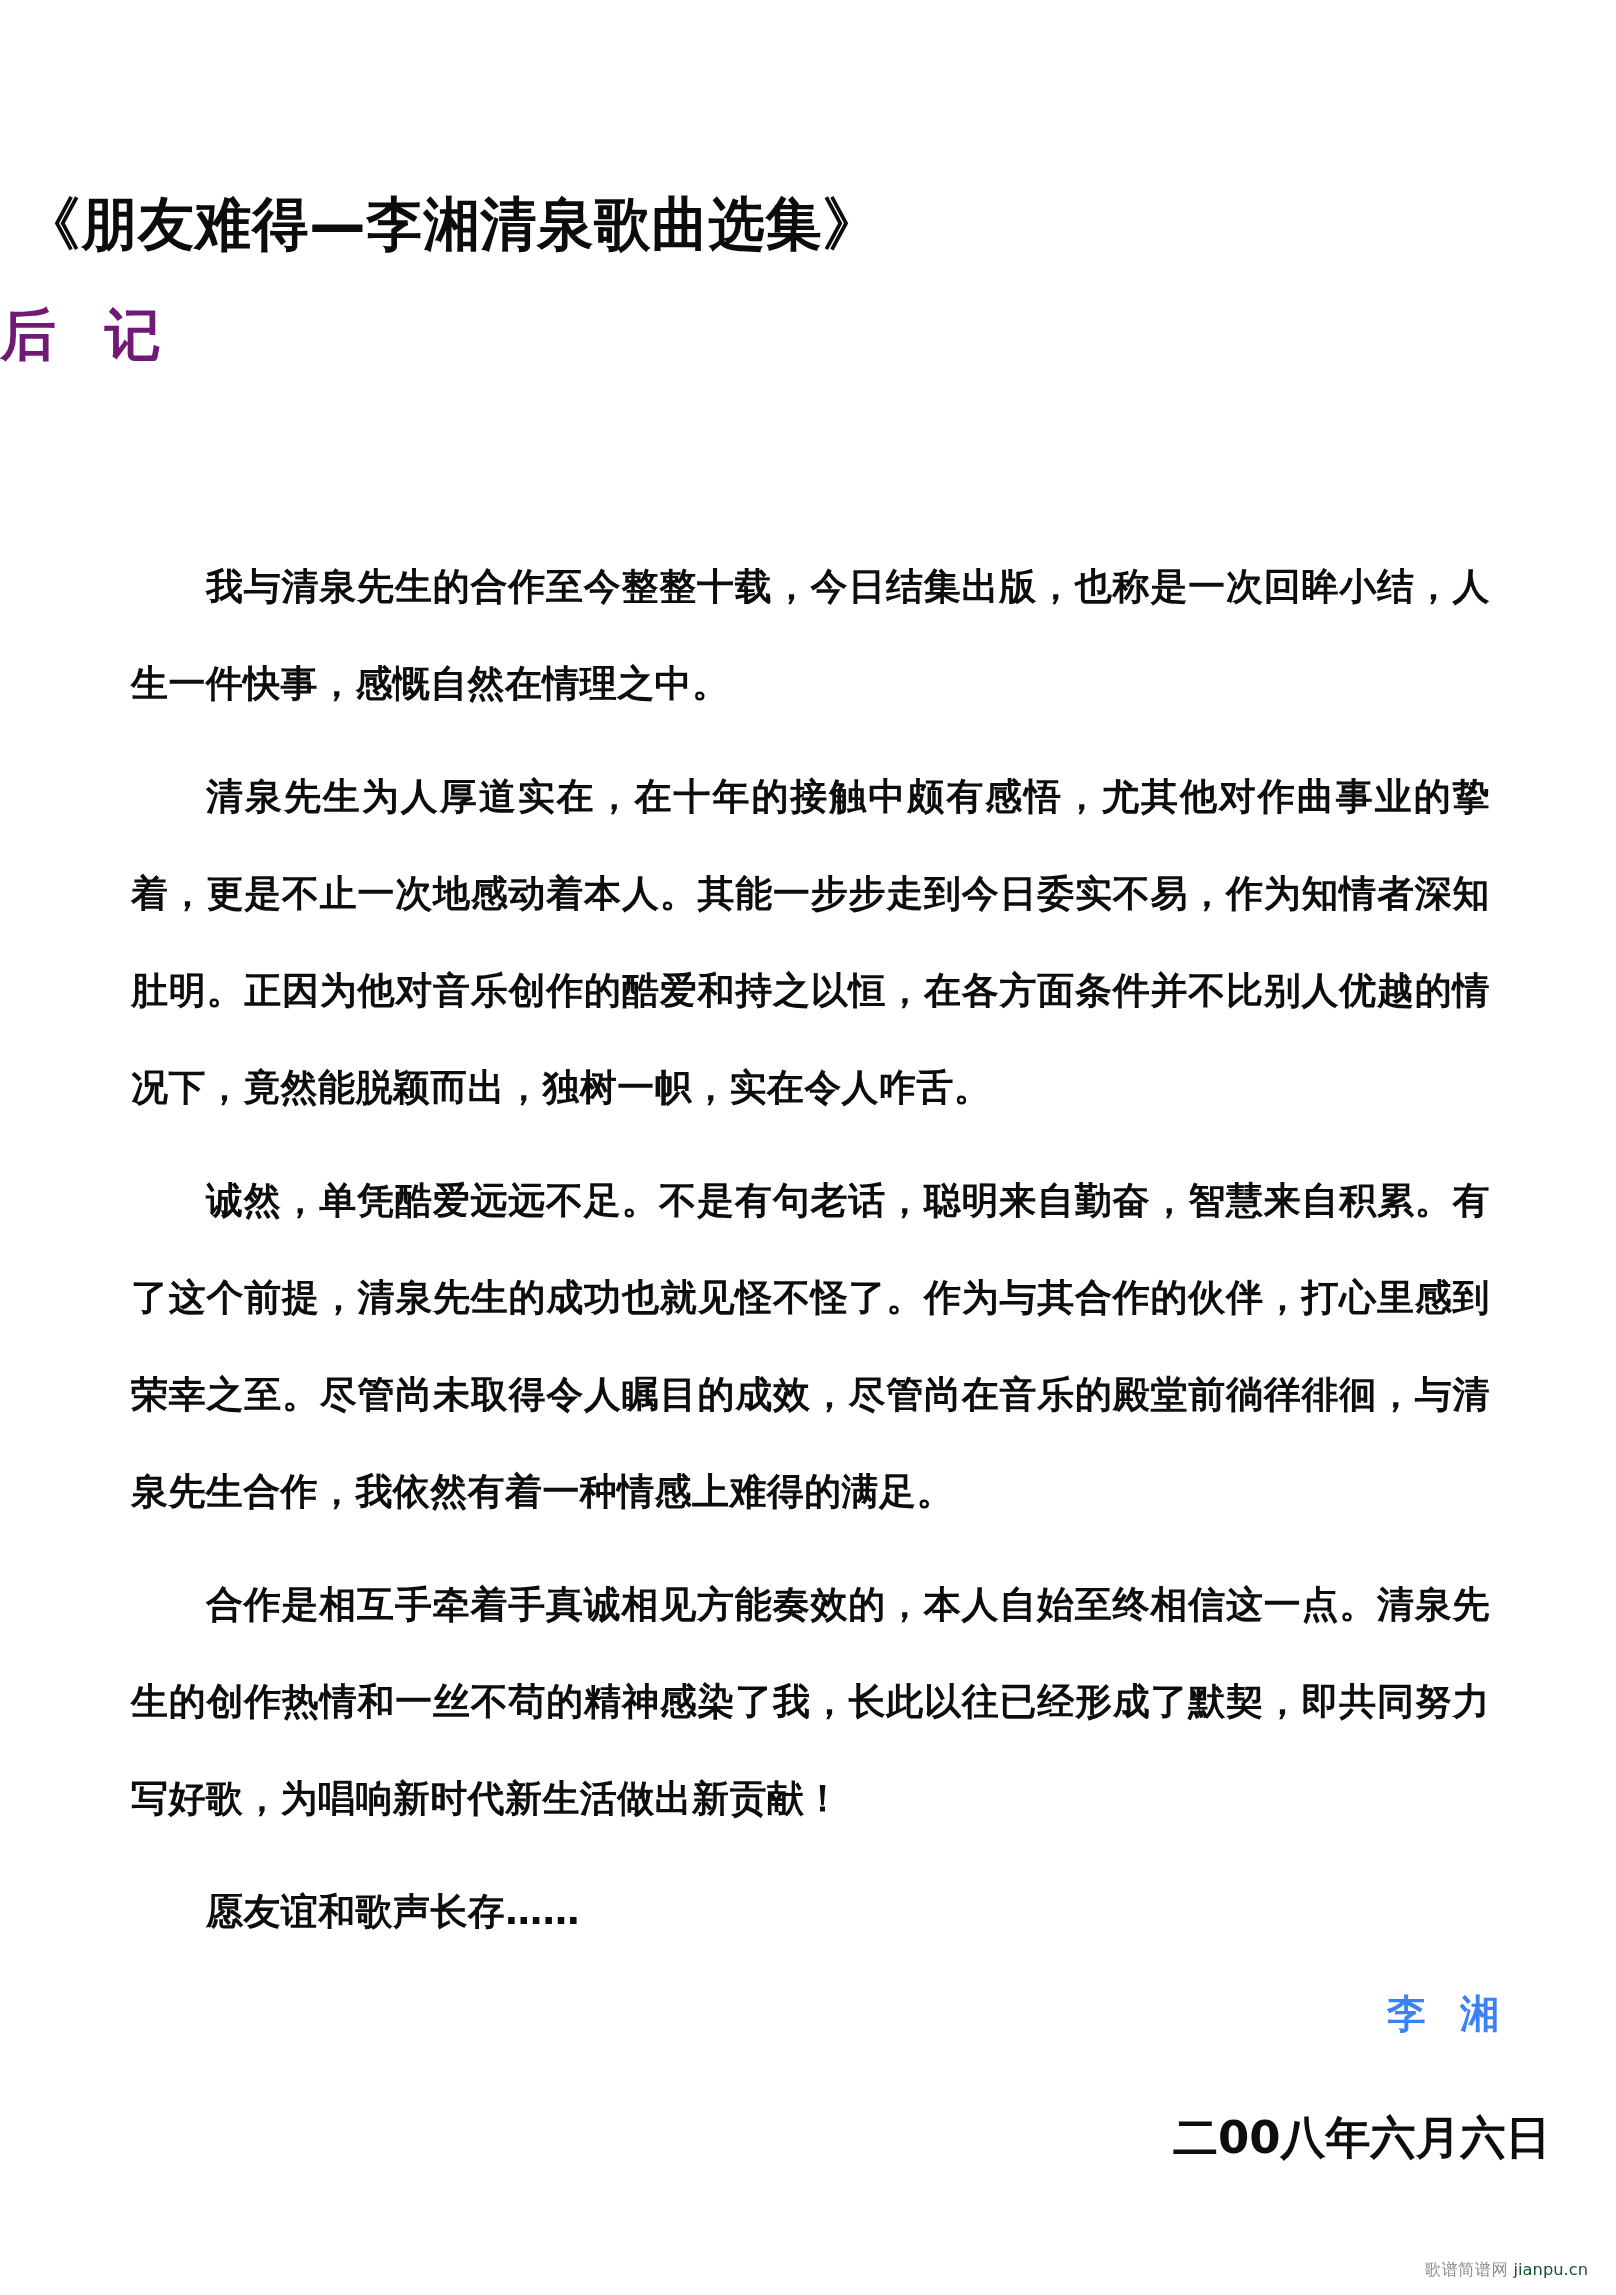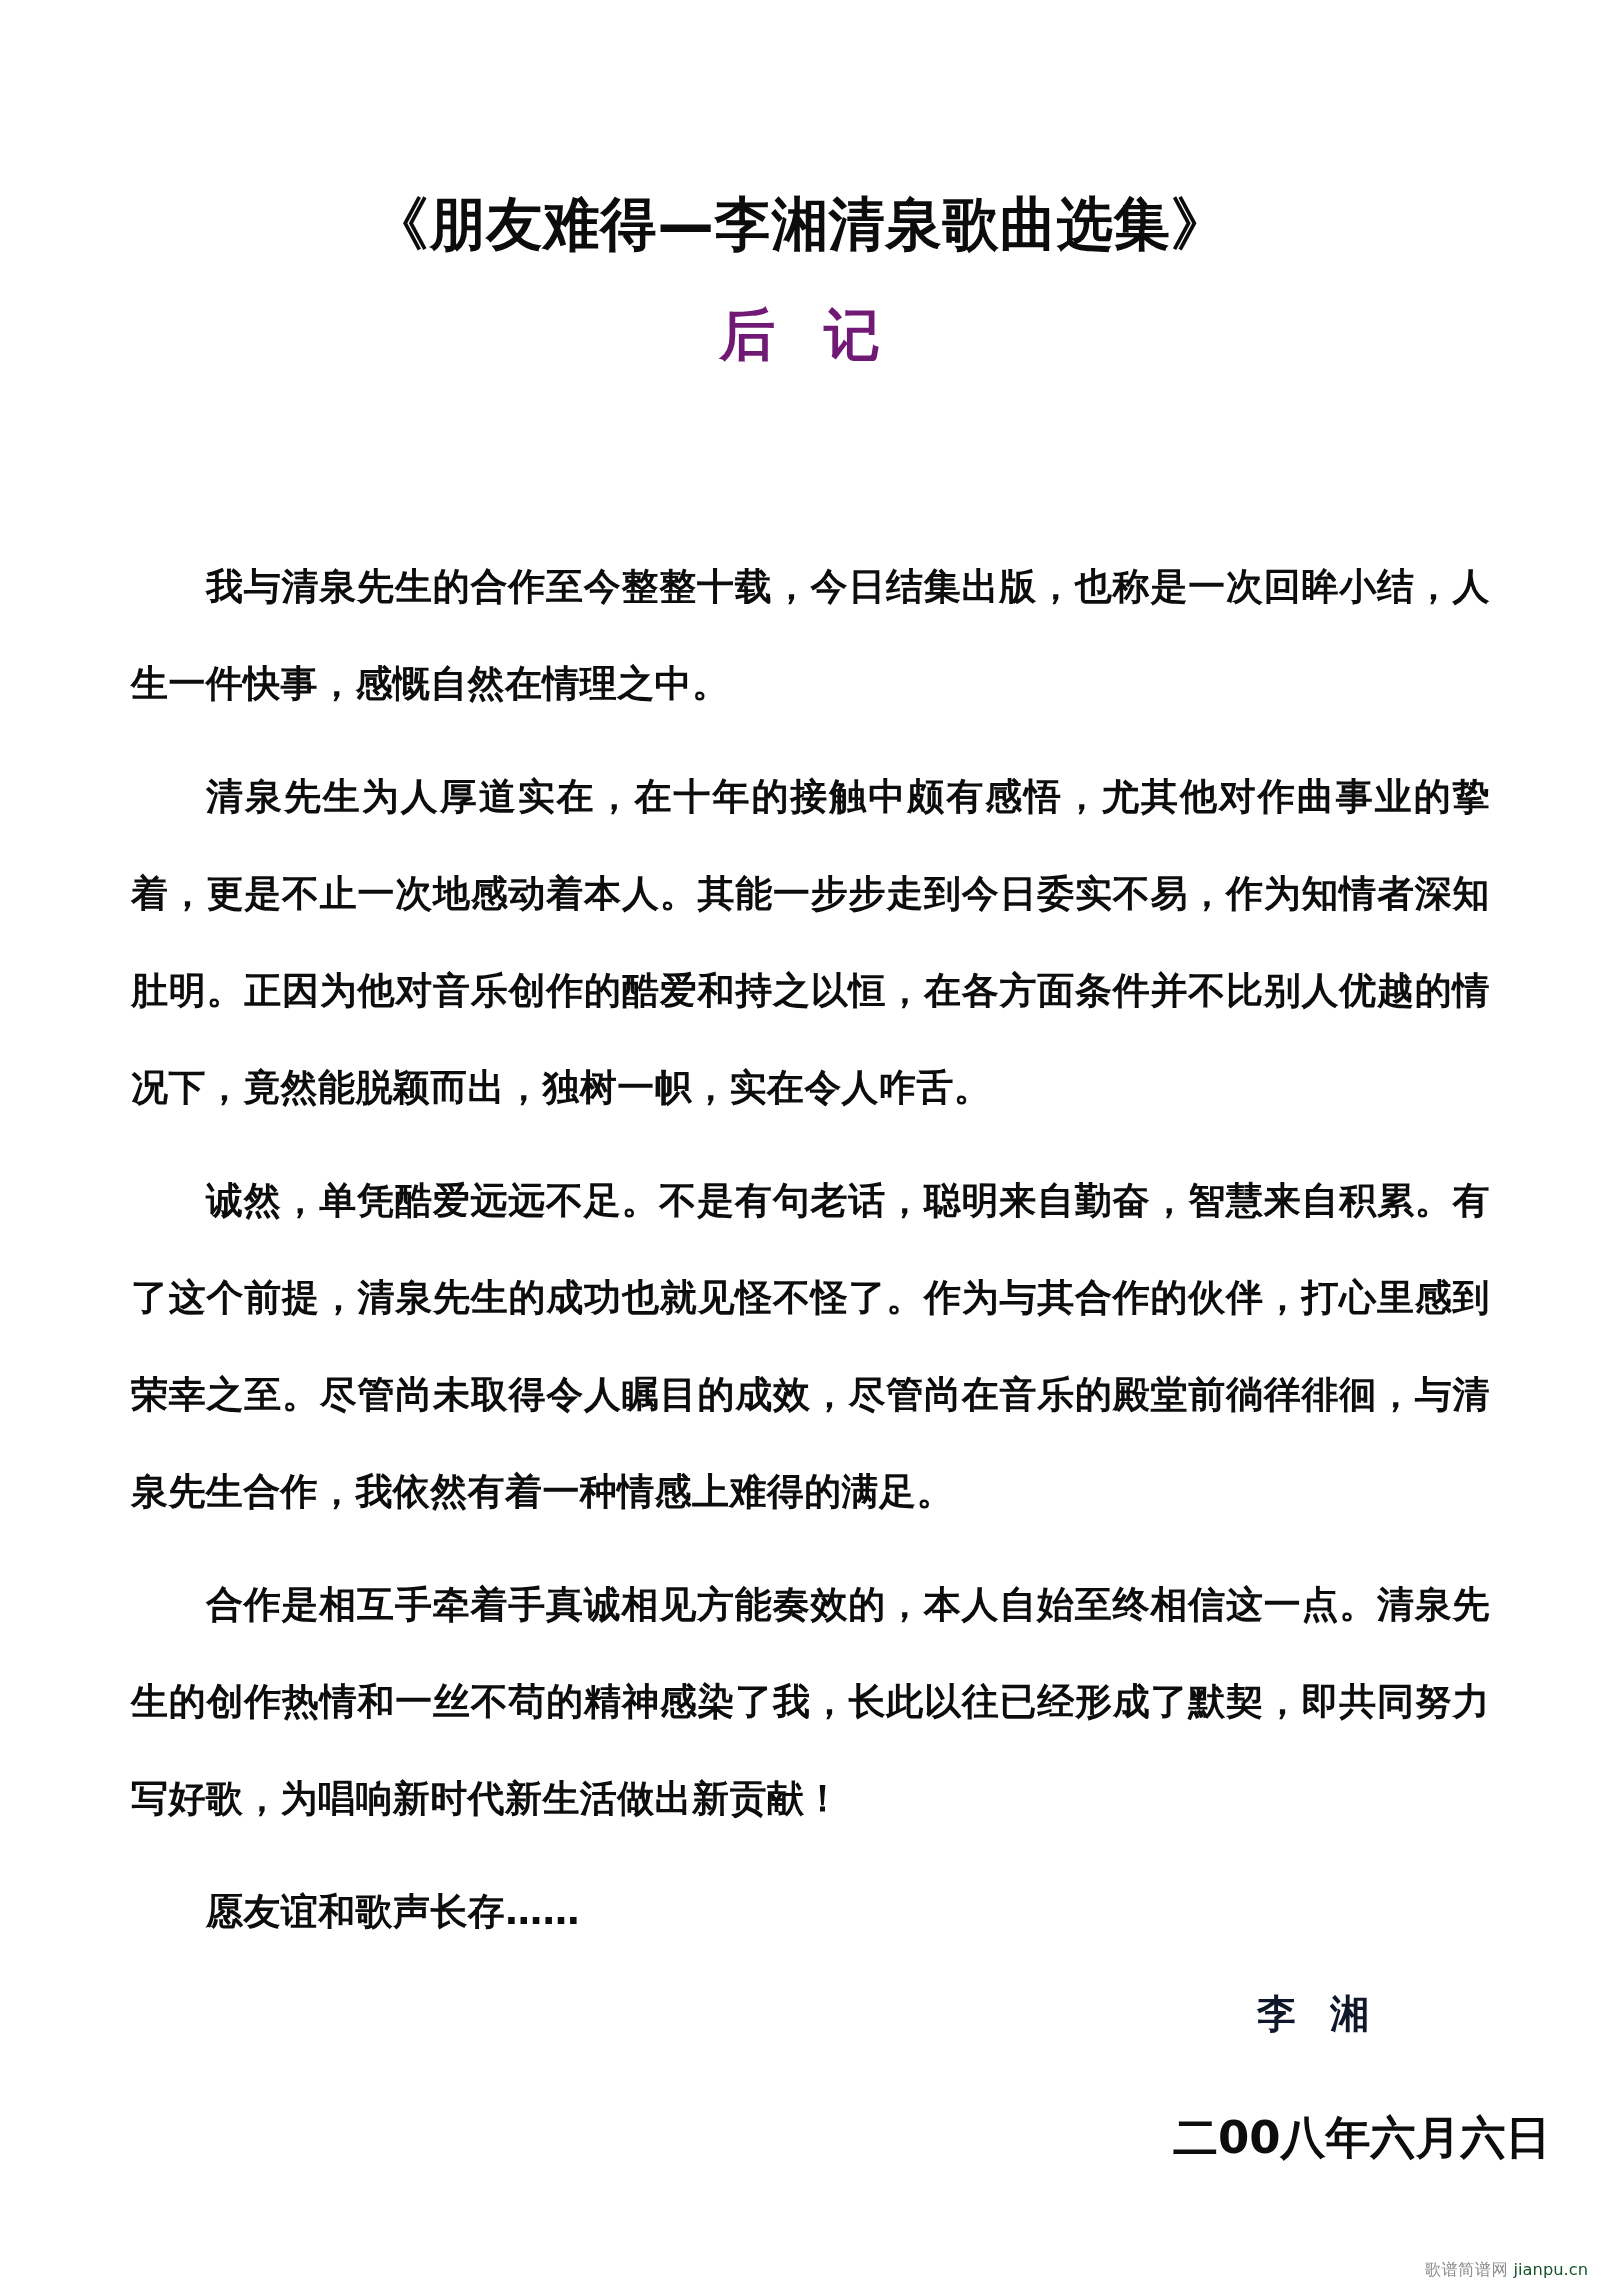--- a/index.html
+++ b/index.html
@@ -19,21 +19,21 @@
     color: #111111;
     box-sizing: border-box;
   }
 
   
   .title-block {
     position: absolute;
     left: 0;
     right: 16px;
     top: 191px;
-    text-align: center;
+    text-align: left;
   }
 
   .doc-title {
     font-size: 58px;
     font-weight: 700;
     letter-spacing: 0.8px;
     line-height: 1.15;
     color: #0c0c0c;
     white-space: nowrap;
     transform: scaleX(0.97);
@@ -85,22 +85,23 @@
     position: absolute;
     right: 117px;
     top: 1987px;
     text-align: left;
     width: 326px;
   }
 
   .signature {
     font-size: 39px;
     font-weight: 700;
-    color: #0f172a;
+    color: #3b82f6;
     padding-left: 84px;
+    text-align: right;
   }
 
   .signature .gap {
     display: inline-block;
     width: 34px;
   }
 
   .sign-date {
     margin-top: 67px;
     font-size: 45px;

